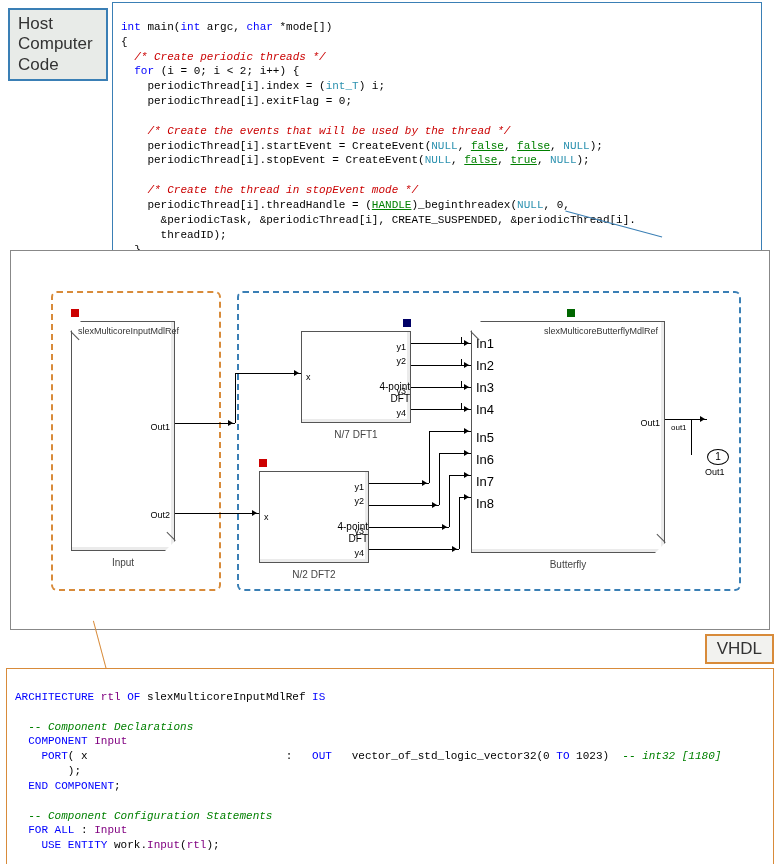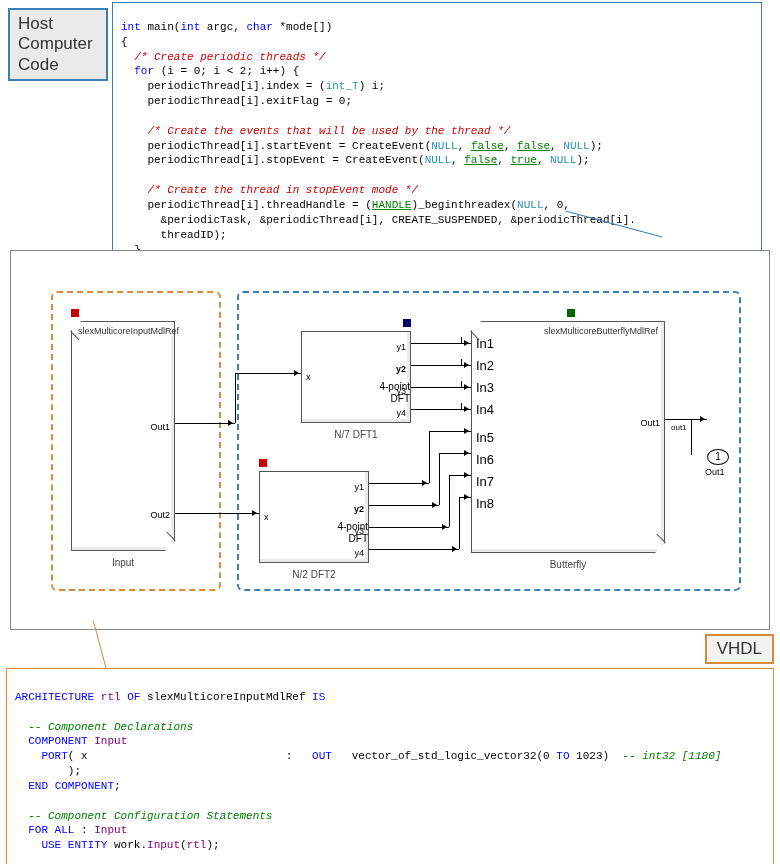--- a/index.html
+++ b/index.html
@@ -87,21 +87,21 @@
 .block-input .label { position: absolute; top: 4px; left: 6px; font-size: 9px; color: #333; }
 .block-input .port-out1 { position: absolute; right: 4px; top: 100px; font-size: 9px; }
 .block-input .port-out2 { position: absolute; right: 4px; top: 188px; font-size: 9px; }
 .block-caption { position: absolute; font-size: 10px; color: #444; width: 100%; text-align: center; bottom: -18px; }
 .block-dft1 { left: 290px; top: 80px; width: 110px; height: 92px; }
 .block-dft2 { left: 248px; top: 220px; width: 110px; height: 92px; }
 .block-dft-center { position: absolute; top: 38%; width:100%; text-align:right; font-size:10px; line-height:1.2;margin-top:15px; }
 .port-l { position: absolute; left: 4px; font-size: 9px; }
 .port-r { position: absolute; right: 4px; font-size: 9px; }
 .port-x1 { top: 40px; }
-.y1 { top: 10px; } .y2 { top: 32px; font-weight: bold; } .y3 { top: 54px; } .y4 { top: 76px; }
+.y1 { top: 10px; } .y2 { top: 24px; } .y3 { top: 54px; } .y4 { top: 76px; }
 .block-butterfly {
   left: 460px; top: 70px; width: 194px; height: 232px;
 }
 .block-butterfly .label { position: absolute; top: 4px; right: 6px; font-size: 9px; color: #333; }
 .block-butterfly .in { position:absolute; left:4px; font-size:13px; }
 .block-butterfly .out { position:absolute; right:4px; top:96px; font-size:9px; }
 .i1{top:14px}.i2{top:36px}.i3{top:58px}.i4{top:80px}.i5{top:108px}.i6{top:130px}.i7{top:152px}.i8{top:174px}
 .wire {
   position: absolute;
   background: #000;

